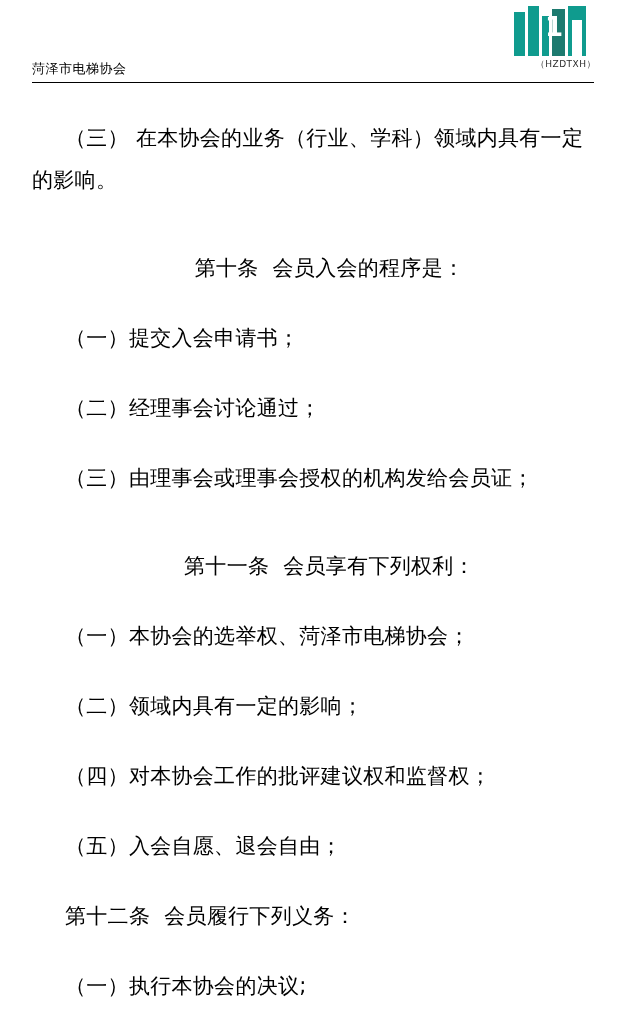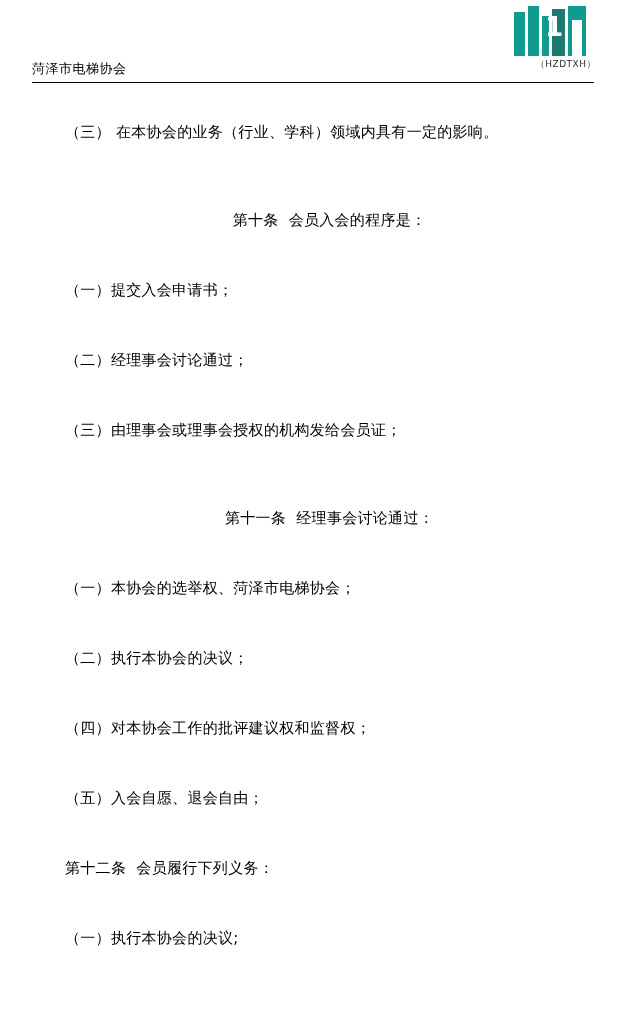--- a/index.html
+++ b/index.html
@@ -103,21 +103,21 @@
   
   .content {
     position: absolute;
     left: 32px;
     top: 96px;
     width: 562px;
   }
 
   .para {
     font-family: "DejaVu Sans", "Liberation Sans", sans-serif;
-    font-size: 15px;
+    font-size: 21px;
     line-height: 42px;
     color: #000;
     letter-spacing: 0.3px;
     white-space: pre-wrap;
   }
   .para.indent {
     text-indent: 33px;
   }
   .para.gap-lg {
     margin-top: 46px;
@@ -149,23 +149,23 @@
       <div class="logo-caption">（HZDTXH）</div>
     </div>
   </div>
 
   <div class="content">
     <p class="para indent">（三） 在本协会的业务（行业、学科）领域内具有一定的影响。</p>
     <p class="para indent gap-lg">第十条  会员入会的程序是：</p>
     <p class="para indent gap-md">（一）提交入会申请书；</p>
     <p class="para indent gap-md">（二）经理事会讨论通过；</p>
     <p class="para indent gap-md">（三）由理事会或理事会授权的机构发给会员证；</p>
-    <p class="para indent gap-lg">第十一条  经理事会讨论通过：</p>
+    <p class="para indent gap-lg">第十一条  会员享有下列权利：</p>
     <p class="para indent gap-md">（一）本协会的选举权、菏泽市电梯协会；</p>
-    <p class="para indent gap-md">（二）执行本协会的决议；</p>
+    <p class="para indent gap-md">（二）领域内具有一定的影响；</p>
     <p class="para indent gap-md">（四）对本协会工作的批评建议权和监督权；</p>
     <p class="para indent gap-md">（五）入会自愿、退会自由；</p>
     <p class="para indent gap-md">第十二条  会员履行下列义务：</p>
     <p class="para indent gap-md">（一）执行本协会的决议;</p>
 
   </div>
 
 </div>
 
 </body></html>

